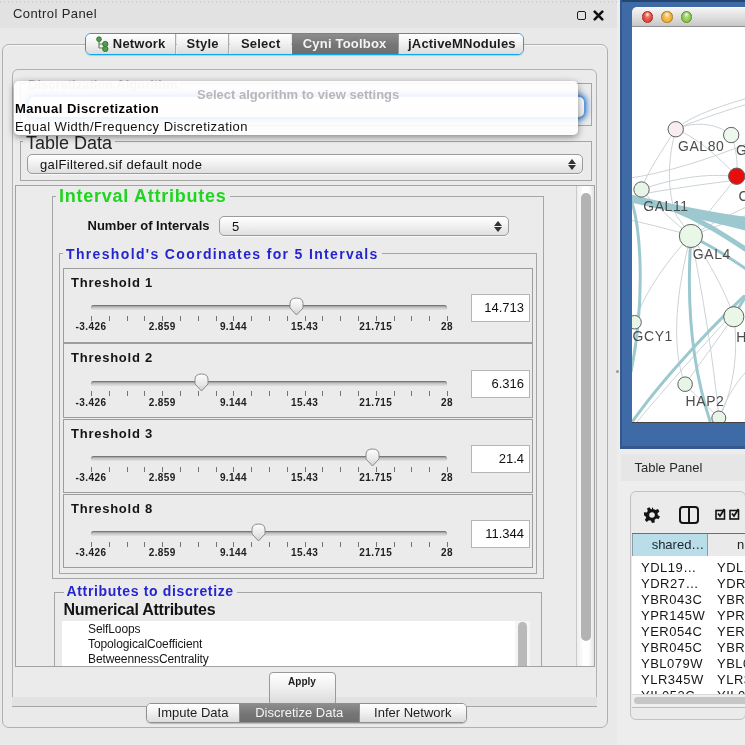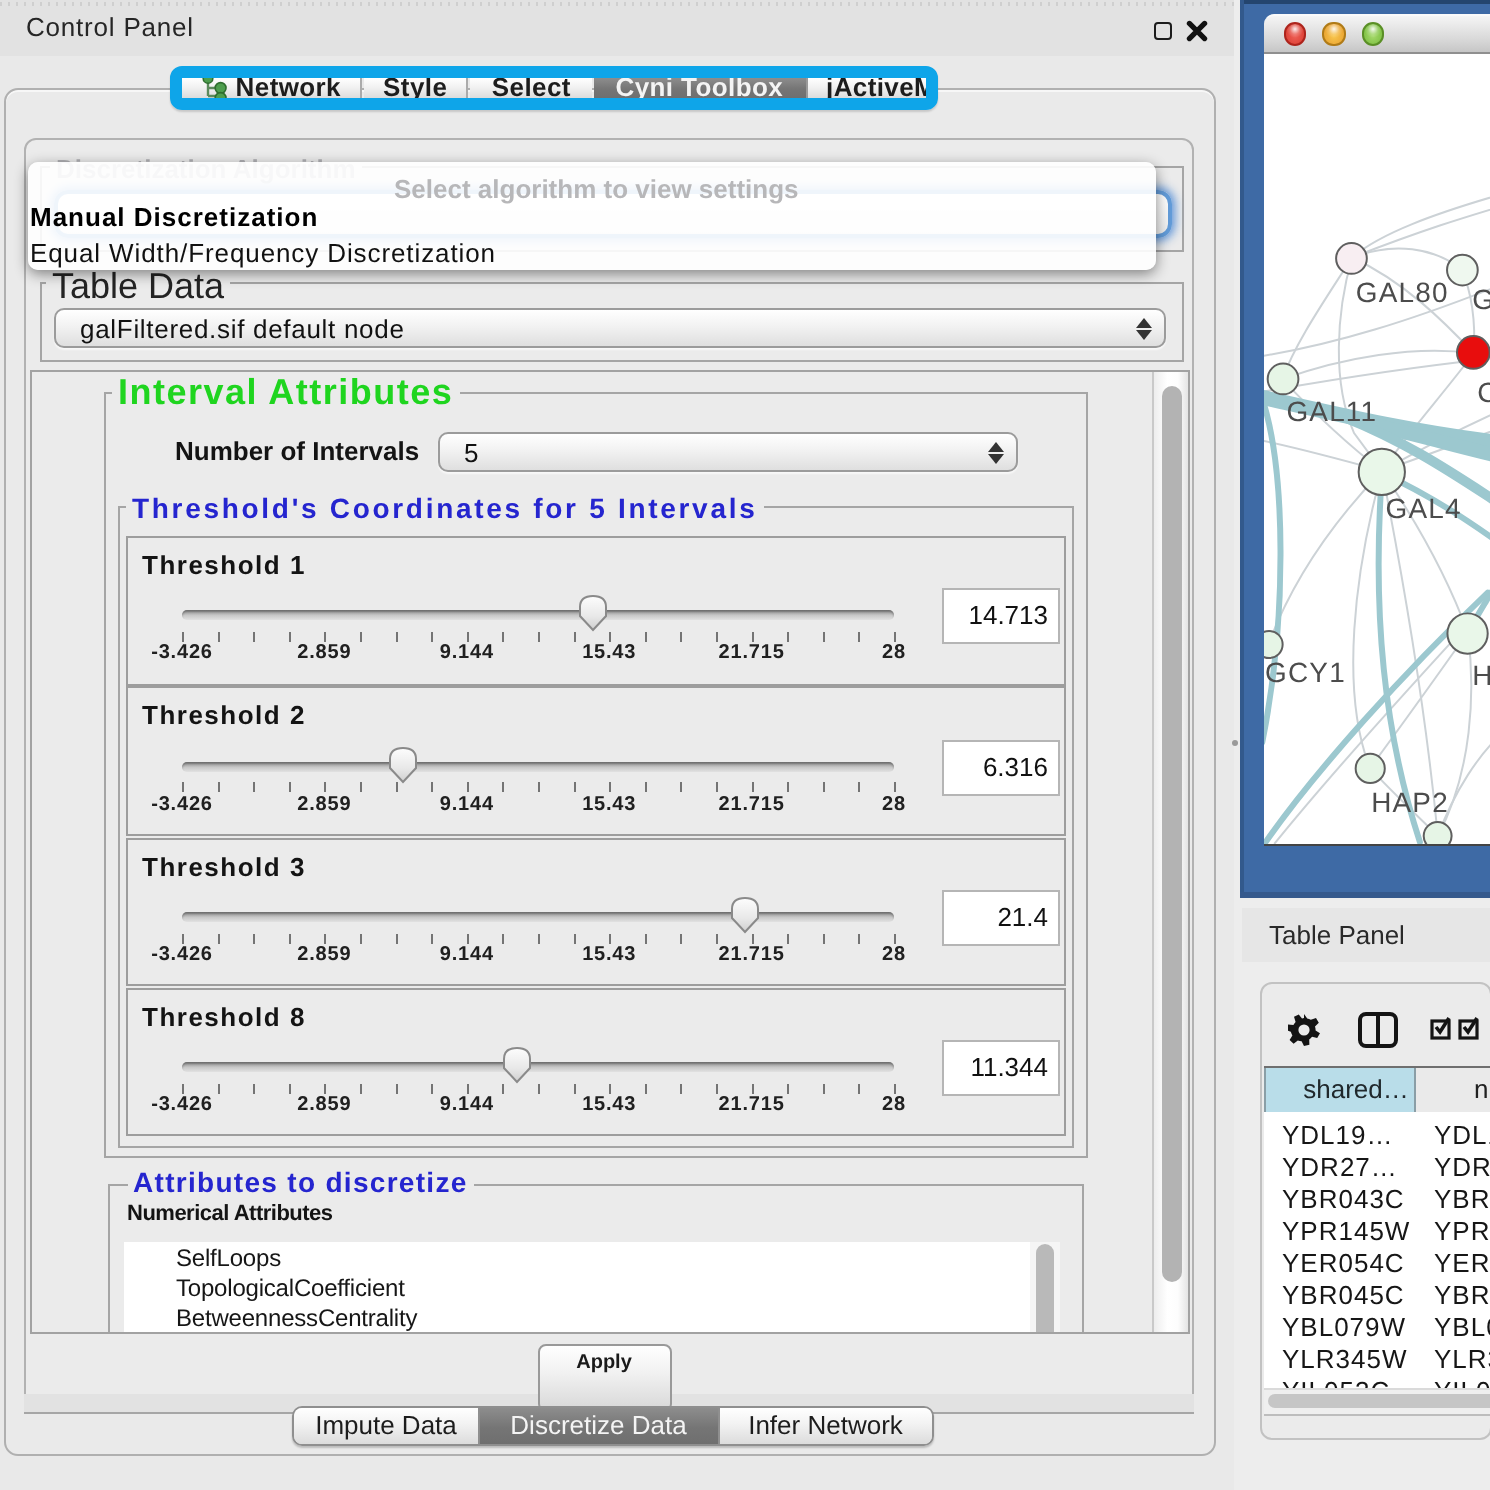--- a/index.html
+++ b/index.html
@@ -26,21 +26,21 @@
 <div class="a" style="left:0;top:1px;width:617px;height:2px;background:repeating-linear-gradient(to right,#cfcfcf 0 1px,transparent 1px 4px)"></div>
 <div class="a" style="left:13px;top:6px;font-size:13px;color:#262626;letter-spacing:.4px">Control Panel</div>
 <div class="a" style="left:577px;top:11px;width:9px;height:9px;border:1.6px solid #1c1c1c;border-radius:2px"></div>
 <svg class="a" style="left:593px;top:10px" width="11" height="11" viewBox="0 0 11 11">
     <path d="M1.7,1.7 L9.3,9.3 M9.3,1.7 L1.7,9.3" stroke="#111" stroke-width="2.6" stroke-linecap="round"></path>
   </svg>
 <div class="a" style="left:0;top:28px;width:617px;height:717px;background:#e9e9e9"></div>
 
 <div class="a" style="left:2px;top:44px;width:606px;height:684px;border:1px solid #b0b0b0;border-radius:7px;background:#eaeaea;box-shadow:inset 0 1px 0 rgba(255,255,255,.6)"></div>
 
-<div class="a" id="tt" style="left:85px;top:32.5px;width:384px;height:22px;border:6px solid #0ea5e9;border-radius:6px;overflow:hidden;box-shadow:0 1px 1px rgba(0,0,0,.15)">
+<div class="a" id="tt" style="left:85px;top:32.5px;width:439px;height:22px;border:1px solid #0ea5e9;border-radius:6px;overflow:hidden;box-shadow:0 1px 1px rgba(0,0,0,.15)">
  <div class="seg" style="left:0;width:90.3px;border-right:1px solid #ababab">
    <svg width="13" height="16" viewBox="0 0 13 16" style="margin-right:4px">
         <path d="M3,4 L3,12 M3,8 L9,8 M3,12 L9,12" stroke="#5c8a5c" stroke-width="1.2" fill="none"></path>
         <circle cx="3" cy="3.2" r="2.4" fill="#4e9e4e" stroke="#2f6e2f" stroke-width=".8"></circle>
         <circle cx="9.3" cy="8" r="2.7" fill="#4e9e4e" stroke="#2f6e2f" stroke-width=".8"></circle>
         <circle cx="9.3" cy="13" r="2.7" fill="#4e9e4e" stroke="#2f6e2f" stroke-width=".8"></circle>
       </svg>
    Network</div>
  <div class="seg" style="left:91.3px;width:51.6px;border-right:1px solid #ababab">Style</div>
  <div class="seg" style="left:143.9px;width:61.6px">Select</div>
@@ -158,21 +158,21 @@
               <stop offset="1" stop-color="#cfcfcf"></stop>
             </linearGradient>
           </defs>
           <path d="M1,6.5 Q1,1 7.5,1 Q14,1 14,6.5 L14,11 L7.5,18 L1,11 Z" fill="url(#tg)" stroke="#8a8a8a" stroke-width="1"></path>
         </svg></div>
   <div class="vbox" style="top:25.5px">11.344</div>
  </div>
 
  <div class="grp" style="left:38px;top:406px;width:488px;height:100px"></div>
  <div class="gtitle" style="left:48px;top:398.5px;color:#2525cf;font-weight:bold;font-size:14px;letter-spacing:.65px">Attributes to discretize</div>
- <div class="a" style="left:48px;top:414.5px;font-size:11px;font-weight:bold;color:#141414;letter-spacing:-.25px">Numerical Attributes</div>
+ <div class="a" style="left:48px;top:414.5px;font-size:16px;font-weight:bold;color:#141414;letter-spacing:-.25px">Numerical Attributes</div>
  <div class="a" style="left:46.5px;top:435px;width:468px;height:46px;background:#fff"></div>
  <div class="a" style="left:72.5px;top:436px;font-size:12px;color:#161616;letter-spacing:-.1px;line-height:14.9px">SelfLoops<br>TopologicalCoefficient<br>BetweennessCentrality</div>
  <div class="a" style="left:499.5px;top:435px;width:15px;height:46px;background:#f5f5f5"></div>
  <div class="a" style="left:502px;top:436px;width:9px;height:46px;background:#b9b9b9;border-radius:4.5px 4.5px 0 0"></div>
 
  <div class="a" style="left:560.5px;top:0;width:18px;height:480px;background:linear-gradient(to right,#ededed,#ffffff 40%,#fdfdfd 70%,#e4e4e4);border-left:1px solid #c9c9c9"></div>
  <div class="a" style="left:565px;top:7px;width:10px;height:448px;background:#b3b3b3;border-radius:5px"></div>
 </div>
 
 <div class="a" style="left:14px;top:81px;width:564px;height:54px;background:rgba(255,255,255,.9);border-radius:5px;box-shadow:0 2px 7px rgba(0,0,0,.45)"></div>

